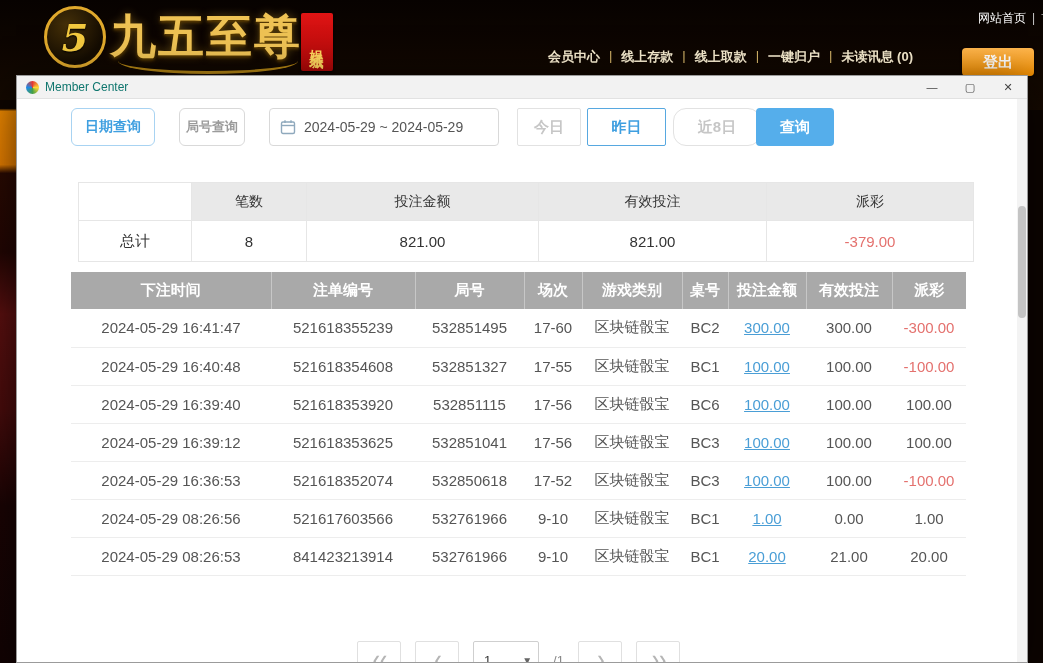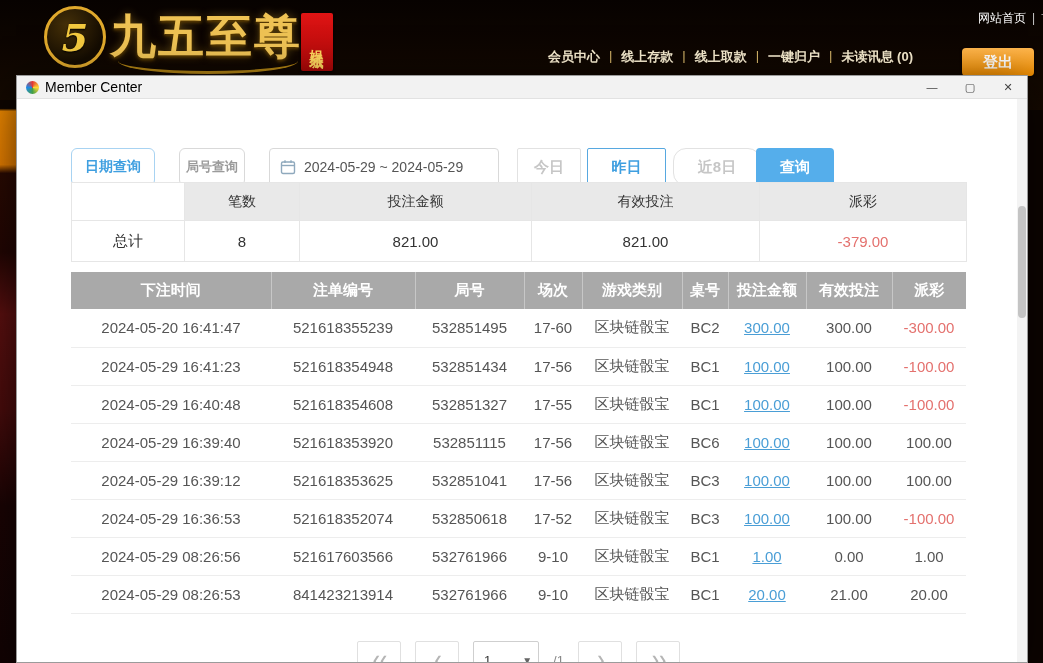--- a/index.html
+++ b/index.html
@@ -39,40 +39,40 @@
     background:linear-gradient(#ffb64d,#f18e00); color:#fff; font-size:15px; font-weight:bold;
     display:flex; align-items:center; justify-content:center; box-shadow:0 1px 3px rgba(0,0,0,.6); cursor:pointer; }
 
   
   .window { position:absolute; left:16px; top:75px; width:1012px; height:588px; background:#ffffff;
     border:1px solid #9b9b9b; box-shadow:0 10px 40px rgba(0,0,0,.65); overflow:hidden; }
   .titlebar { position:absolute; left:0; top:0; width:100%; height:23px; background:#f2f2f2;
     border-bottom:1px solid #e2e2e2; display:flex; align-items:center; }
   .win-icon { width:13px; height:13px; border-radius:50%; margin:0 6px 0 9px;
     background:conic-gradient(#e53935,#fdd835,#43a047,#1e88e5,#e53935); }
-  .win-title { font-size:14px; color:#000000; }
+  .win-title { font-size:12px; color:#0f766e; }
   .win-buttons { margin-left:auto; display:flex; height:100%; }
   .win-btn { width:38px; height:100%; display:flex; align-items:center; justify-content:center;
     color:#444; font-size:11px; cursor:pointer; }
 
   
   .chip { position:absolute; top:32px; height:38px; display:flex; align-items:center; justify-content:center;
-    background:#fff; font-weight:bold; cursor:pointer;margin-top:40px; }
+    background:#fff; font-weight:bold; cursor:pointer; }
   .tab-date   { left:54px;  width:84px; border:1px solid #a8d3f2; border-radius:6px; color:#3f9fe0; font-size:14px; }
   .tab-round  { left:162px; width:66px; border:1px solid #d9d9d9; border-radius:6px; color:#9b9b9b; font-size:13px; }
   .date-input { left:252px; width:230px; border:1px solid #d9d9d9; border-radius:4px;
     justify-content:flex-start; padding-left:10px; font-weight:normal; color:#555; font-size:14px; gap:8px; }
   .btn-today  { left:500px; width:64px; border:1px solid #e2e2e2; border-radius:2px; color:#c6c6c6; font-size:15px; }
   .btn-yday   { left:570px; width:79px; border:1px solid #57a8e0; border-radius:2px; color:#3f9fe0; font-size:15px; }
   .btn-last8  { left:656px; width:88px; border:1px solid #e2e2e2; border-radius:13px; color:#c6c6c6; font-size:15px; }
   .btn-search { left:739px; width:78px; border-radius:4px; background:#55aeeb; color:#fff; font-size:15px; }
 
   
   table { border-collapse:collapse; table-layout:fixed; }
-  .summary-table { position:absolute; left:54px; top:106px; width:895px; font-size:14px;padding-left:8px; }
+  .summary-table { position:absolute; left:61px; top:106px; width:895px; font-size:14px;padding-left:8px; }
   .summary-table th, .summary-table td { border:1px solid #e6e6e6; text-align:center; }
   .summary-table th { height:38px; background:#e9e9e9; color:#333; font-weight:normal; }
   .summary-table th.blank { background:#ffffff; border-color:#e6e6e6; }
   .summary-table td { height:41px; color:#333; font-size:15px; }
 
   .bet-table { position:absolute; left:54px; top:196px; width:895px; font-size:15px; }
   .bet-table th { height:37px; background:#a9a9a9; color:#fff; font-weight:bold; text-align:center;
     border-right:1px solid rgba(255,255,255,.35); }
   .bet-table th:last-child { border-right:none; }
   .bet-table td { height:38px; text-align:center; color:#555; border-bottom:1px solid #ededed; background:#fff; }
@@ -198,40 +198,29 @@
         <th>场次</th>
         <th>游戏类别</th>
         <th>桌号</th>
         <th>投注金额</th>
         <th>有效投注</th>
         <th>派彩</th>
       </tr>
     </thead>
     <tbody>
         <tr class="data-row">
-      <td>2024-05-20 16:41:47</td>
+      <td>2024-05-29 16:41:47</td>
       <td>521618355239</td>
       <td>532851495</td>
       <td>17-60</td>
       <td>区块链骰宝</td>
       <td>BC2</td>
       <td class="link">300.00</td>
       <td>300.00</td>
       <td class="neg">-300.00</td>
-    </tr>
-        <tr class="data-row">
-      <td>2024-05-29 16:41:23</td>
-      <td>521618354948</td>
-      <td>532851434</td>
-      <td>17-56</td>
-      <td>区块链骰宝</td>
-      <td>BC1</td>
-      <td class="link">100.00</td>
-      <td>100.00</td>
-      <td class="neg">-100.00</td>
     </tr>
         <tr class="data-row">
       <td>2024-05-29 16:40:48</td>
       <td>521618354608</td>
       <td>532851327</td>
       <td>17-55</td>
       <td>区块链骰宝</td>
       <td>BC1</td>
       <td class="link">100.00</td>
       <td>100.00</td>

